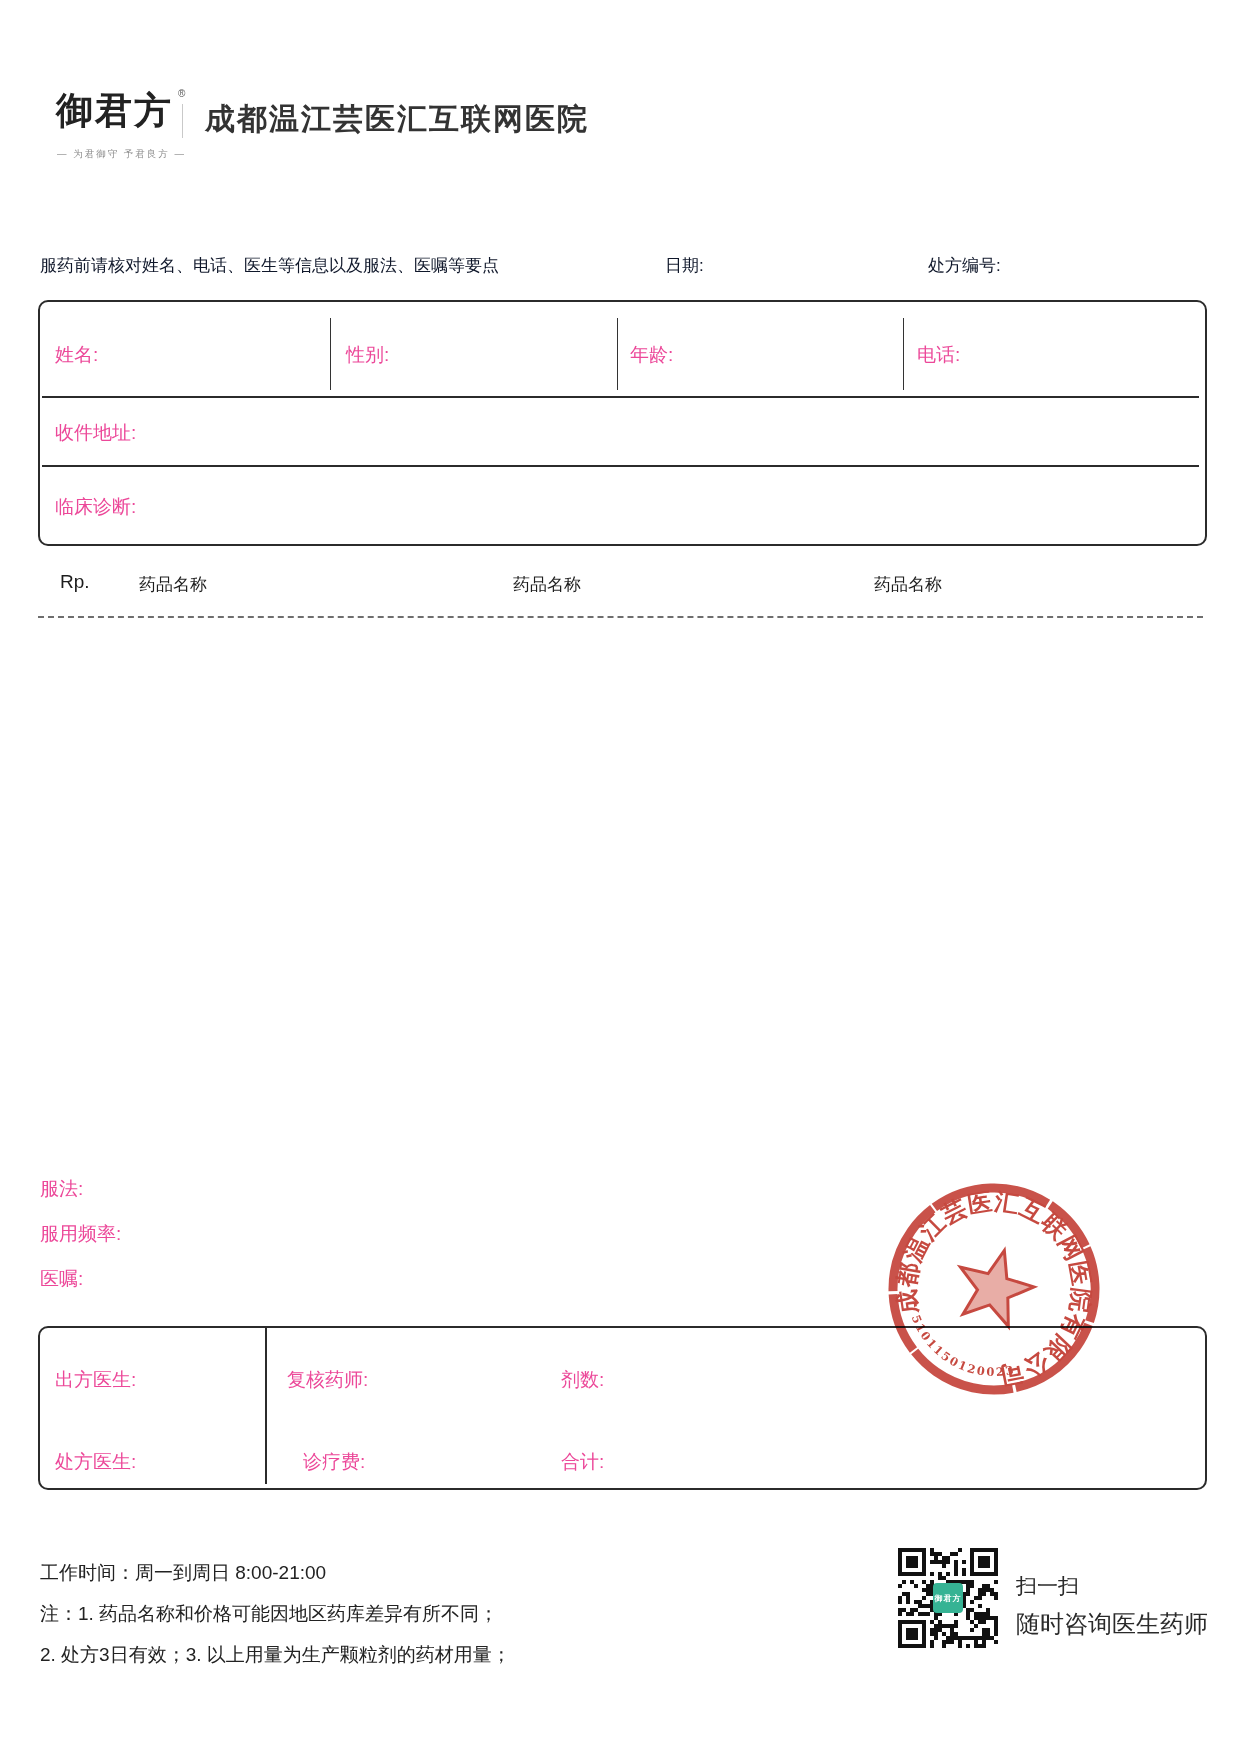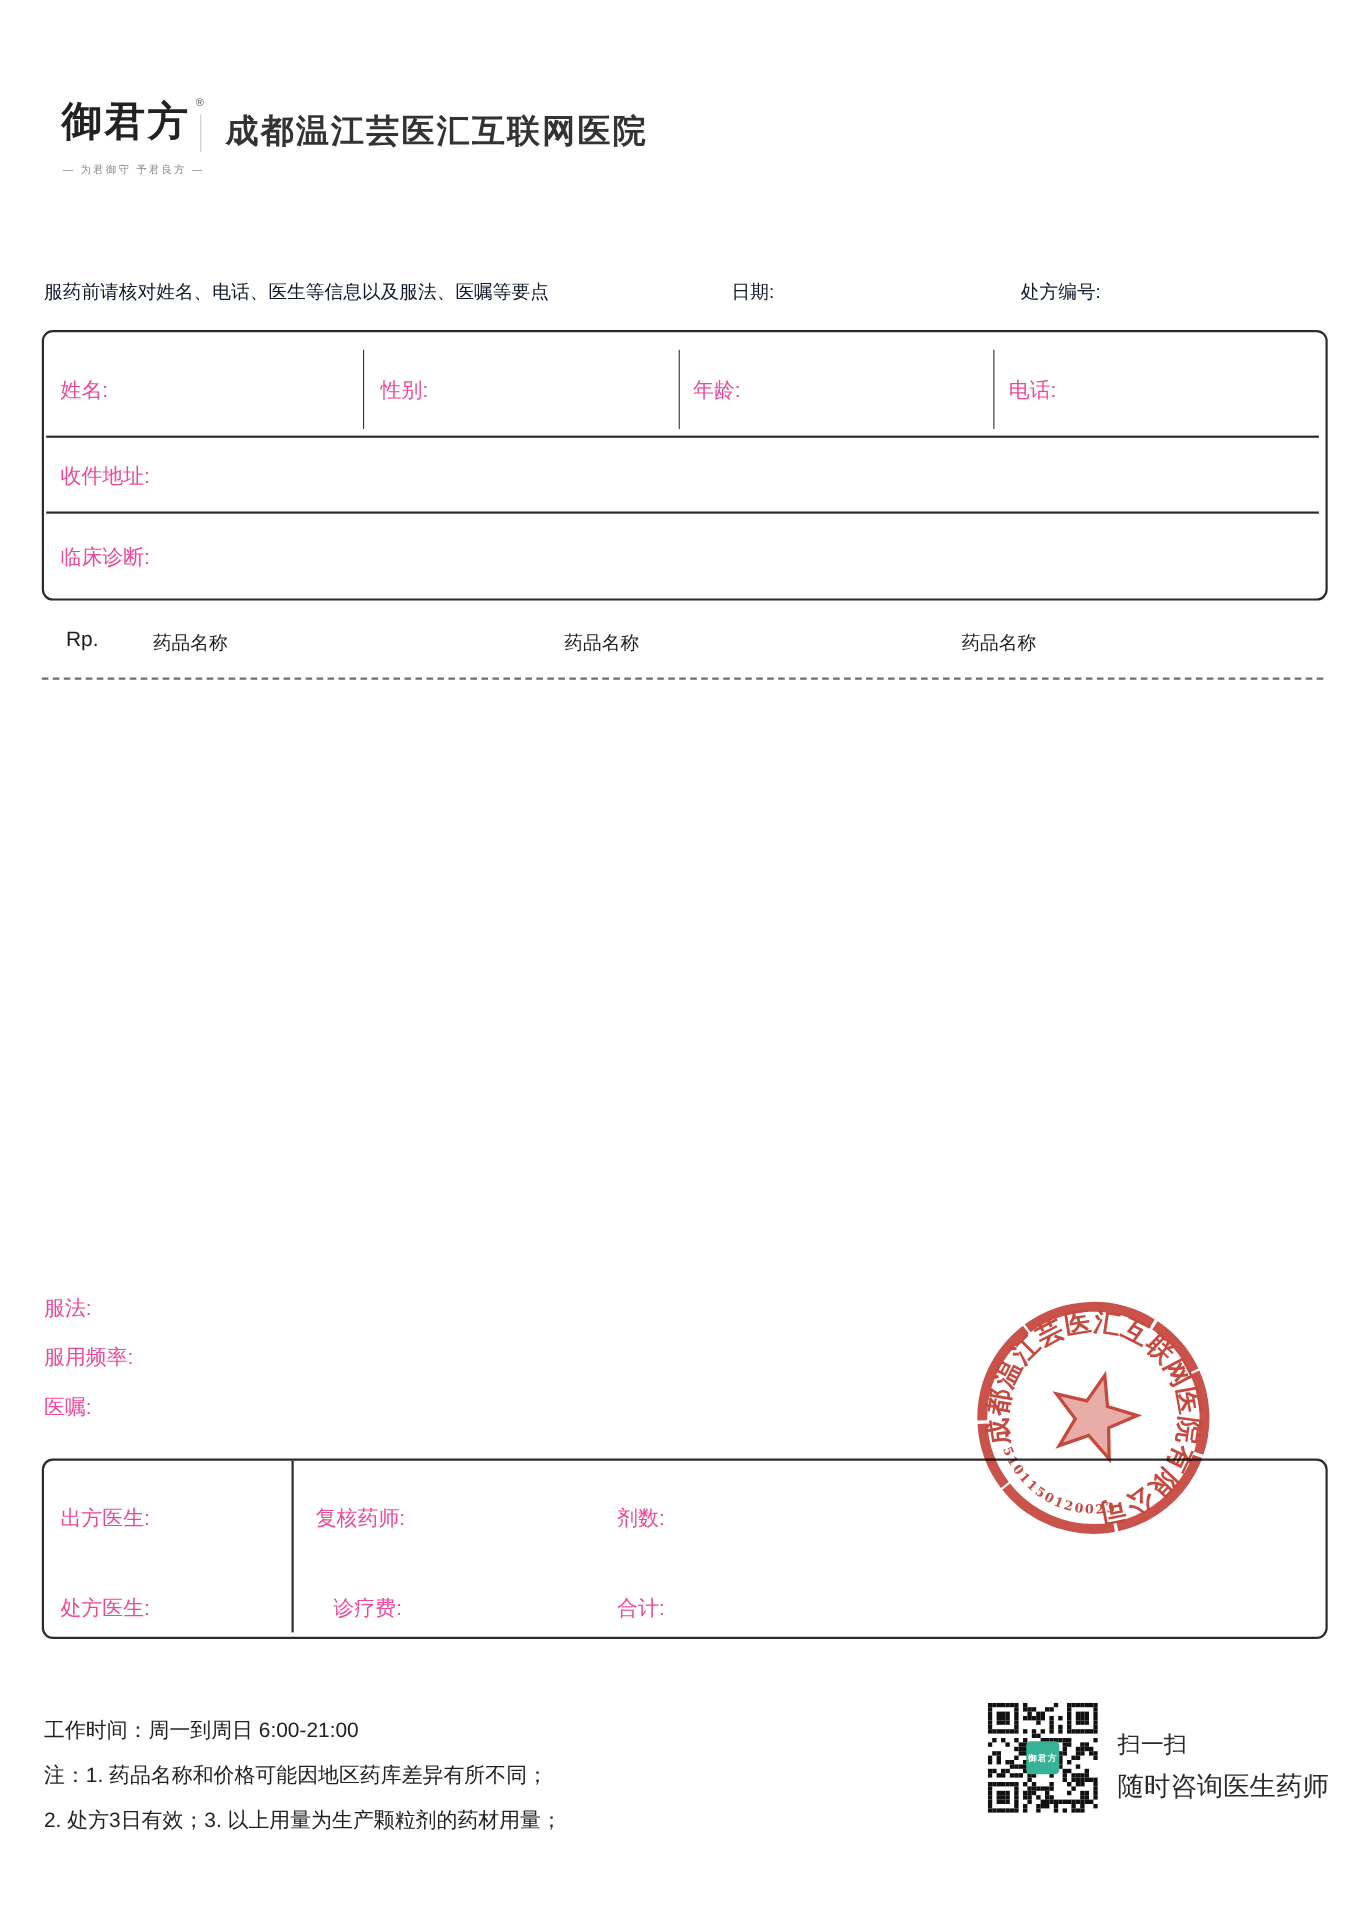--- a/index.html
+++ b/index.html
@@ -95,21 +95,21 @@
       </g>
       <text font-size="24" fill="#c23b31" letter-spacing="0.5">
         <textPath href="#ringPath">成都温江芸医汇互联网医院有限公司</textPath>
       </text>
       <text font-size="11.5" fill="#c23b31" letter-spacing="2">
         <textPath href="#numPath" startOffset="36">5101150120023</textPath>
       </text>
     </g>
   </svg>
 
-  <div class="foot" style="left:40px;top:1560px;">工作时间：周一到周日 6:00-21:00</div>
+  <div class="foot" style="left:40px;top:1560px;">工作时间：周一到周日 8:00-21:00</div>
   <div class="foot" style="left:40px;top:1601px;">注：1. 药品名称和价格可能因地区药库差异有所不同；</div>
   <div class="foot" style="left:40px;top:1642px;">2. 处方3日有效；3. 以上用量为生产颗粒剂的药材用量；</div>
 
   <div class="qr-wrap" style="left:898px;top:1548px;">
     <svg id="qr" width="100" height="100" viewBox="0 0 100 100">
         <rect x="0" y="0" width="4" height="4" fill="#111"></rect>
         <rect x="0" y="4" width="4" height="4" fill="#111"></rect>
         <rect x="0" y="8" width="4" height="4" fill="#111"></rect>
         <rect x="0" y="12" width="4" height="4" fill="#111"></rect>
         <rect x="0" y="16" width="4" height="4" fill="#111"></rect>

